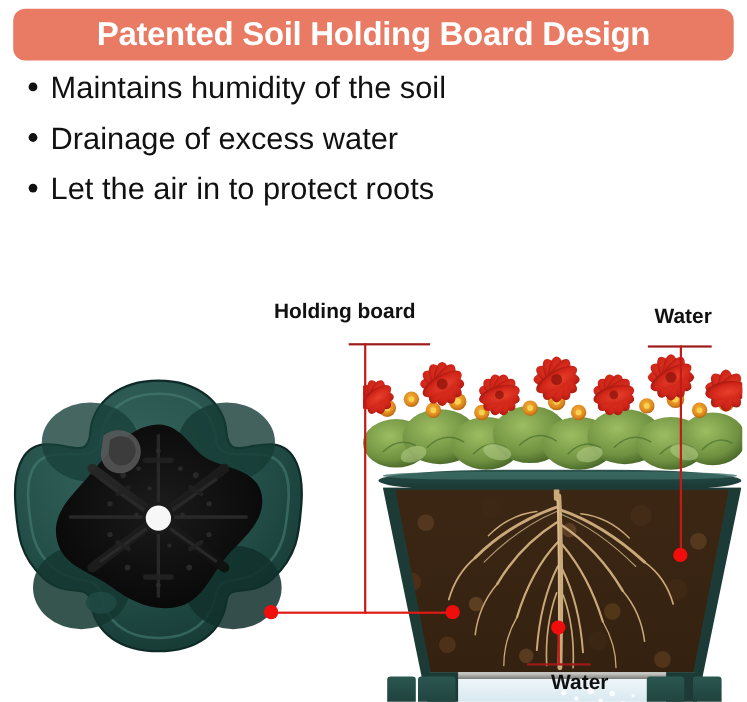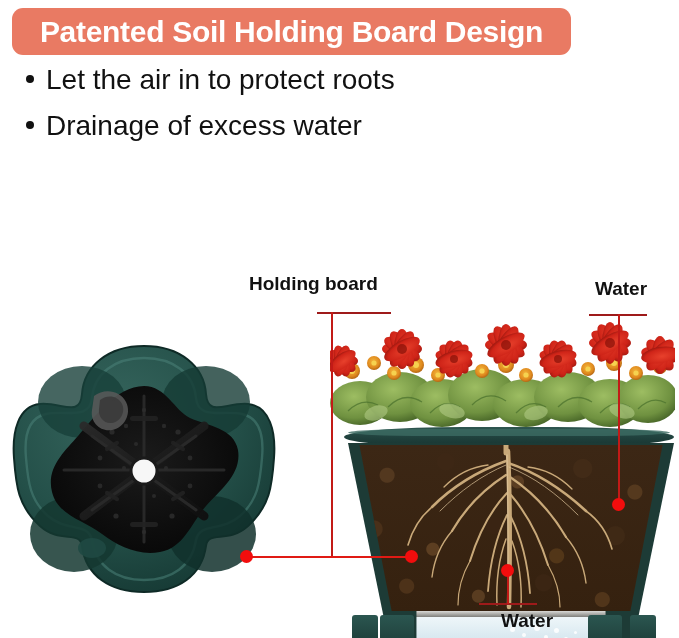--- a/index.html
+++ b/index.html
@@ -14,21 +14,21 @@
     overflow: hidden;
     font-family: "Liberation Sans", sans-serif;
     background: #ffffff;
   }
 
   
   #header-banner {
     position: absolute;
     left: 12px;
     top: 8px;
-    width: 559px;
+    width: 655px;
     height: 47px;
     background: #e97a63;
     border-radius: 11px;
     box-sizing: border-box;
     display: flex;
     align-items: center;
     justify-content: center;
   }
   #header-title {
     color: #ffffff;
@@ -246,29 +246,33 @@
 </style>
 </head>
 <body>
 
 <div id="header-banner">
   <div id="header-title">Patented Soil Holding Board Design</div>
 </div>
 
 <div id="feature-list">
 
+  <div class="feature-item">
+    <span class="bullet-dot"></span>
+    <span class="feature-text">Maintains humidity of the soil</span>
+  </div>
+
+  <div class="feature-item">
+    <span class="bullet-dot"></span>
+    <span class="feature-text">Drainage of excess water</span>
+  </div>
 
   <div class="feature-item">
     <span class="bullet-dot"></span>
     <span class="feature-text">Let the air in to protect roots</span>
-  </div>
-
-  <div class="feature-item">
-    <span class="bullet-dot"></span>
-    <span class="feature-text">Drainage of excess water</span>
   </div>
 
 </div>
 
 <div id="illustration">
 
   <div id="holding-board-object">
     <svg class="hb-lobe-body" viewBox="0 0 272 258">
       <defs>
         <radialGradient id="gGreen" cx="40%" cy="30%" r="80%">

